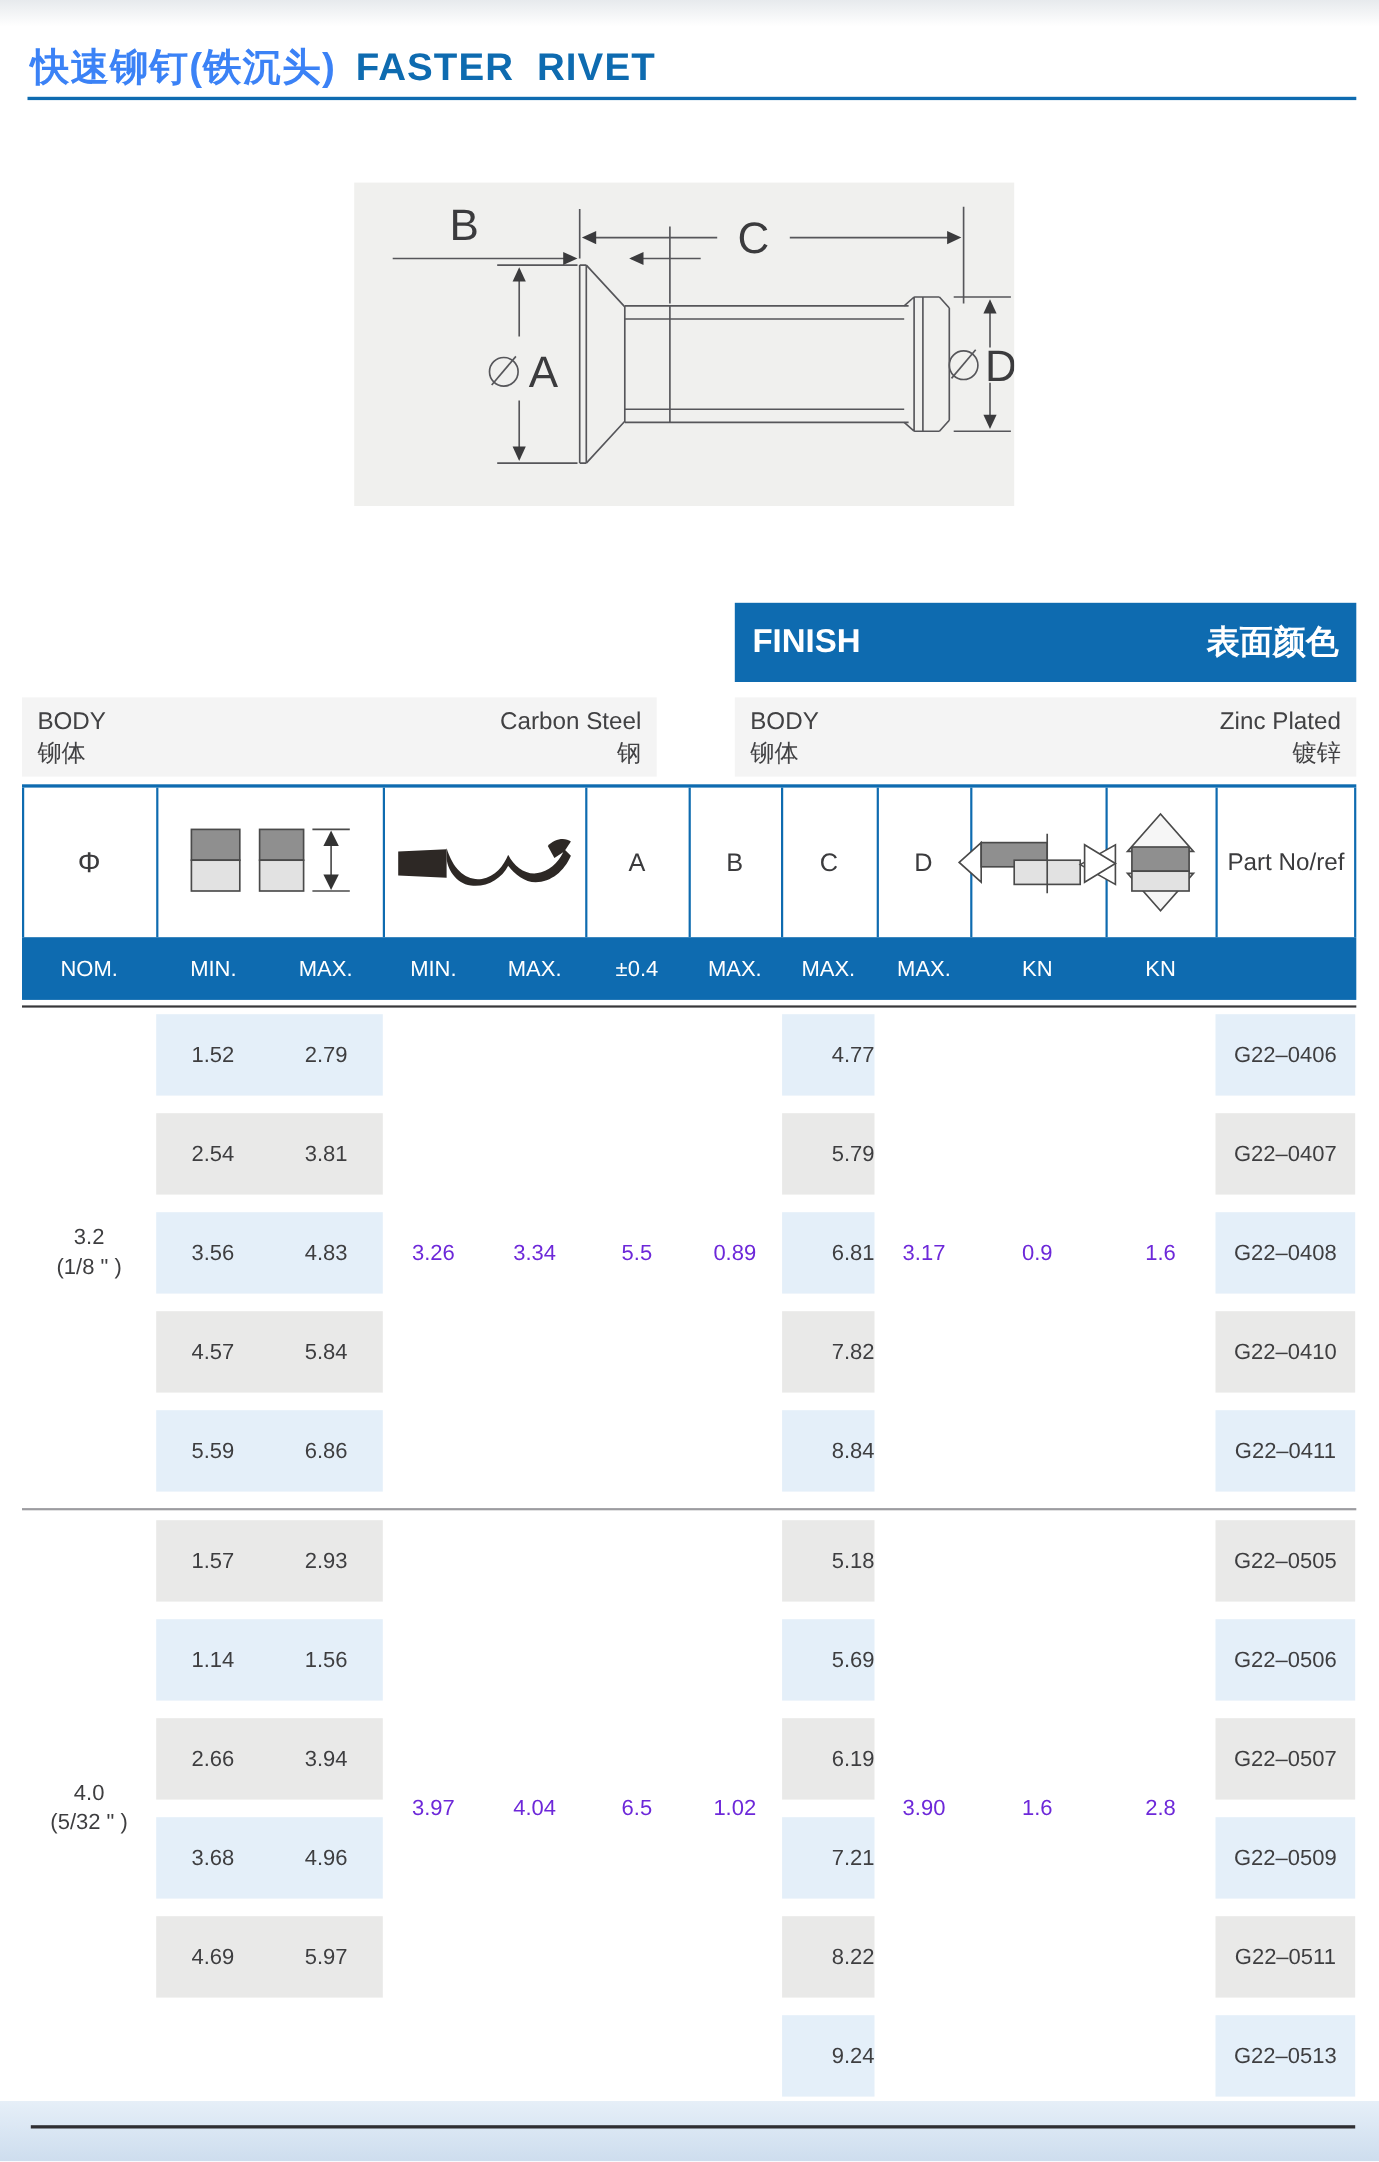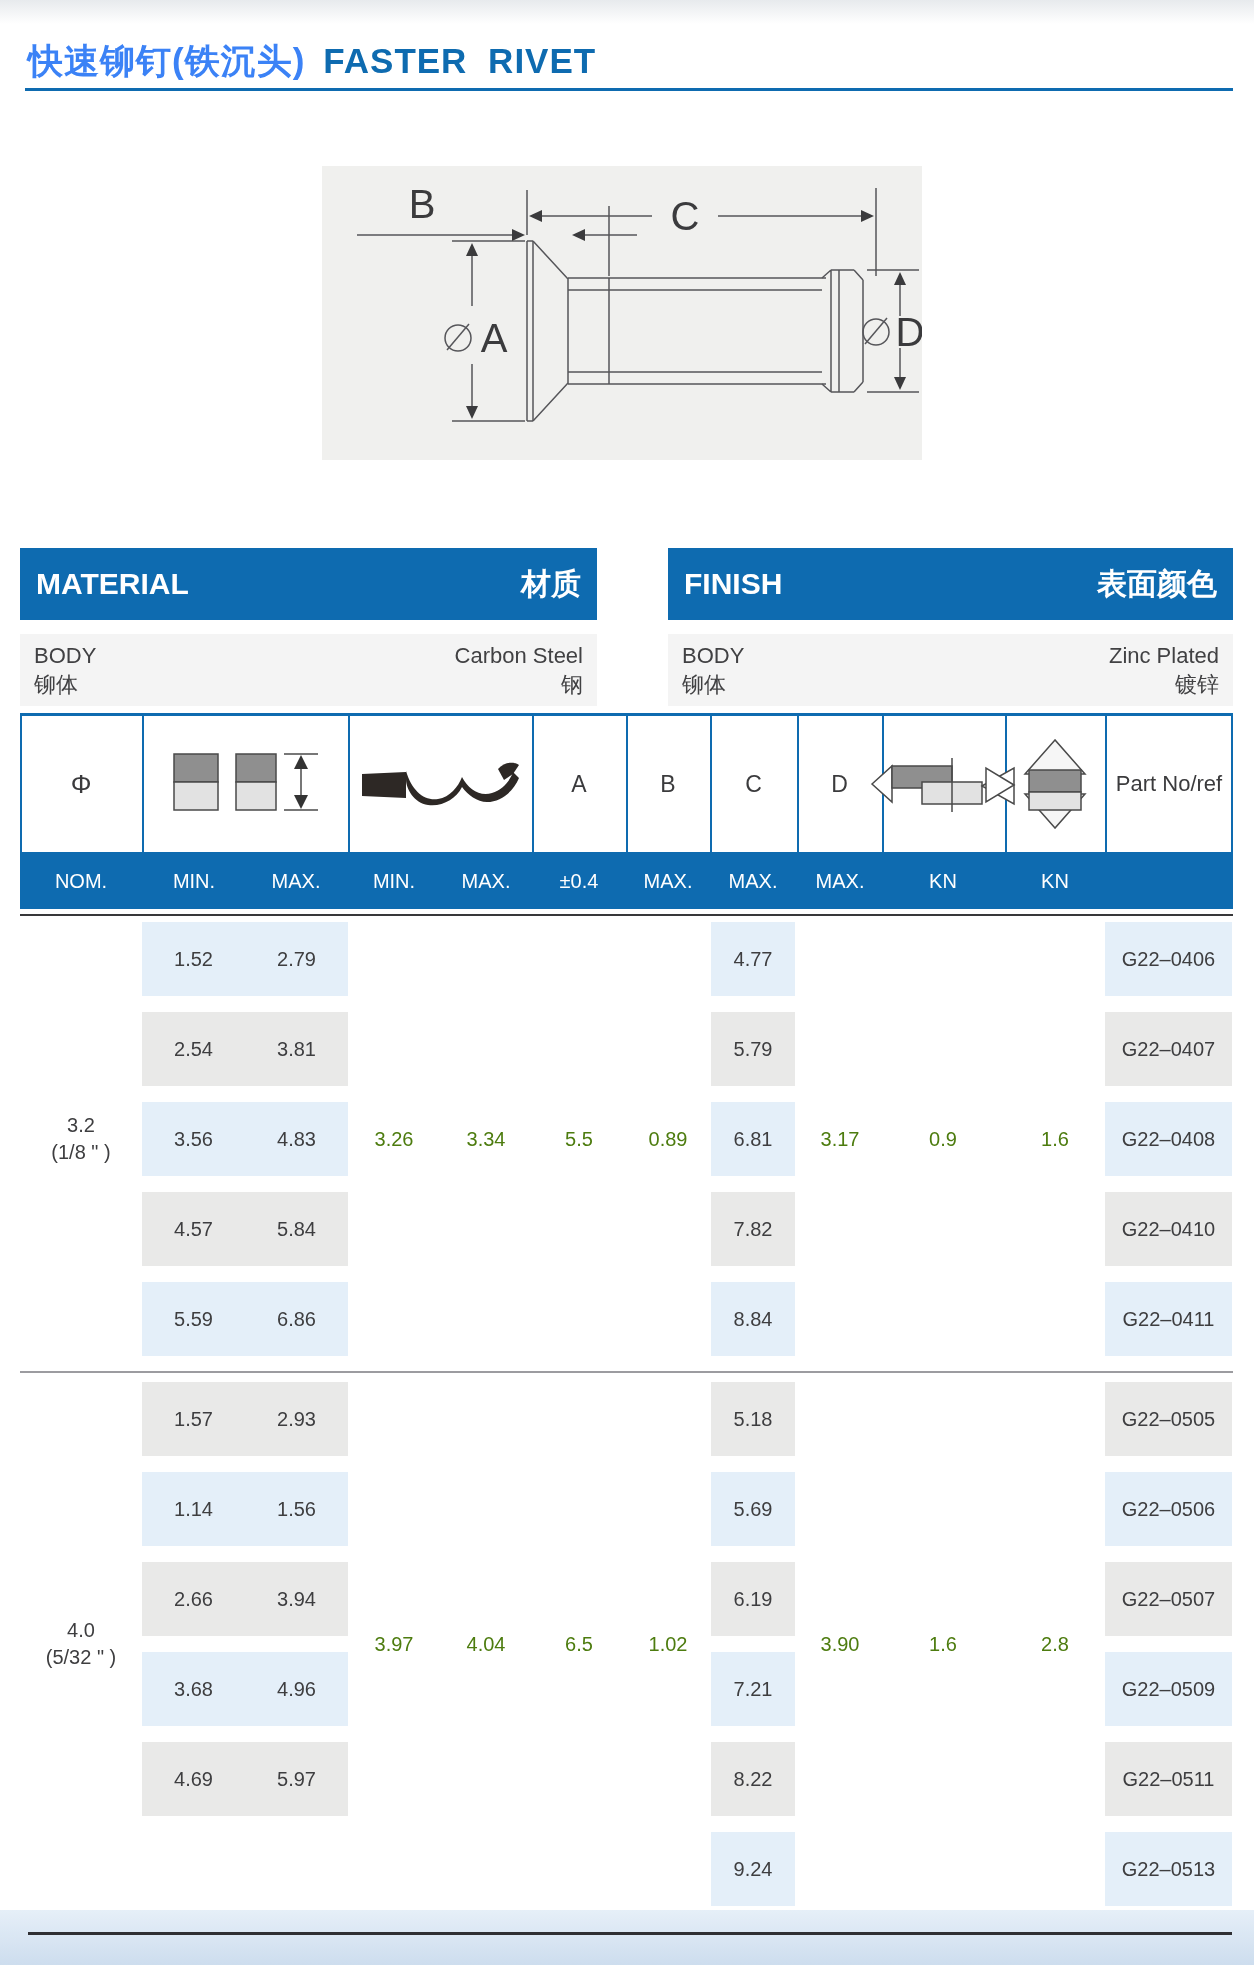--- a/index.html
+++ b/index.html
@@ -35,26 +35,26 @@
   .subhead{left:20px;top:852px;width:1213px;height:57px;background:#0e6bb0;}
   .sublabel{top:869px;height:24px;line-height:24px;width:100px;text-align:center;
             color:#ffffff;font-size:20px;}
   .dark-line{left:20px;top:914px;width:1213px;height:2px;background:#38383a;}
   .section-divider{left:20px;top:1371px;width:1213px;height:2px;background:#9c9ca0;}
   
   .blk{position:absolute;height:74px;display:flex;align-items:center;justify-content:center;
        font-size:20px;color:#3e3e40;}
   .b-grip{left:142px;width:206px;}
   .b-grip span{flex:1;text-align:center;}
-  .b-c{left:711px;width:84px;}
+  .b-c{left:711px;width:84px;justify-content:flex-end;}
   .b-part{left:1105px;width:127px;}
   .sh-blue{background:#e4eff9;}
   .sh-gray{background:#e9e9e8;}
   .midv{position:absolute;width:90px;height:24px;line-height:24px;text-align:center;
-        font-size:20px;color:#4d7c0f;}
+        font-size:20px;color:#6d28d9;}
   .phi-label{position:absolute;left:20px;width:122px;text-align:center;font-size:20px;
              line-height:27px;color:#3e3e40;}
   svg text{font-family:"Liberation Sans",sans-serif;}
 </style>
 </head>
 <body>
 
 <div class="page">
 
   <div class="abs top-band"></div>
@@ -110,24 +110,20 @@
       </g>
       <g fill="#3b3b3d" font-size="40">
         <text x="100" y="52" text-anchor="middle">B</text>
         <text x="363" y="64" text-anchor="middle">C</text>
         <text x="172" y="186" text-anchor="middle">A</text>
         <text x="588" y="180" text-anchor="middle">D</text>
       </g>
     </svg>
   </div>
 
-  <div class="abs bar mat">
-    <span>MATERIAL</span>
-    <span>材质</span>
-  </div>
   <div class="abs bar fin">
     <span>FINISH</span>
     <span>表面颜色</span>
   </div>
   <div class="abs body-row mat">
     <div class="l">
       <div>BODY</div>
       <div>铆体</div>
     </div>
     <div class="r">

